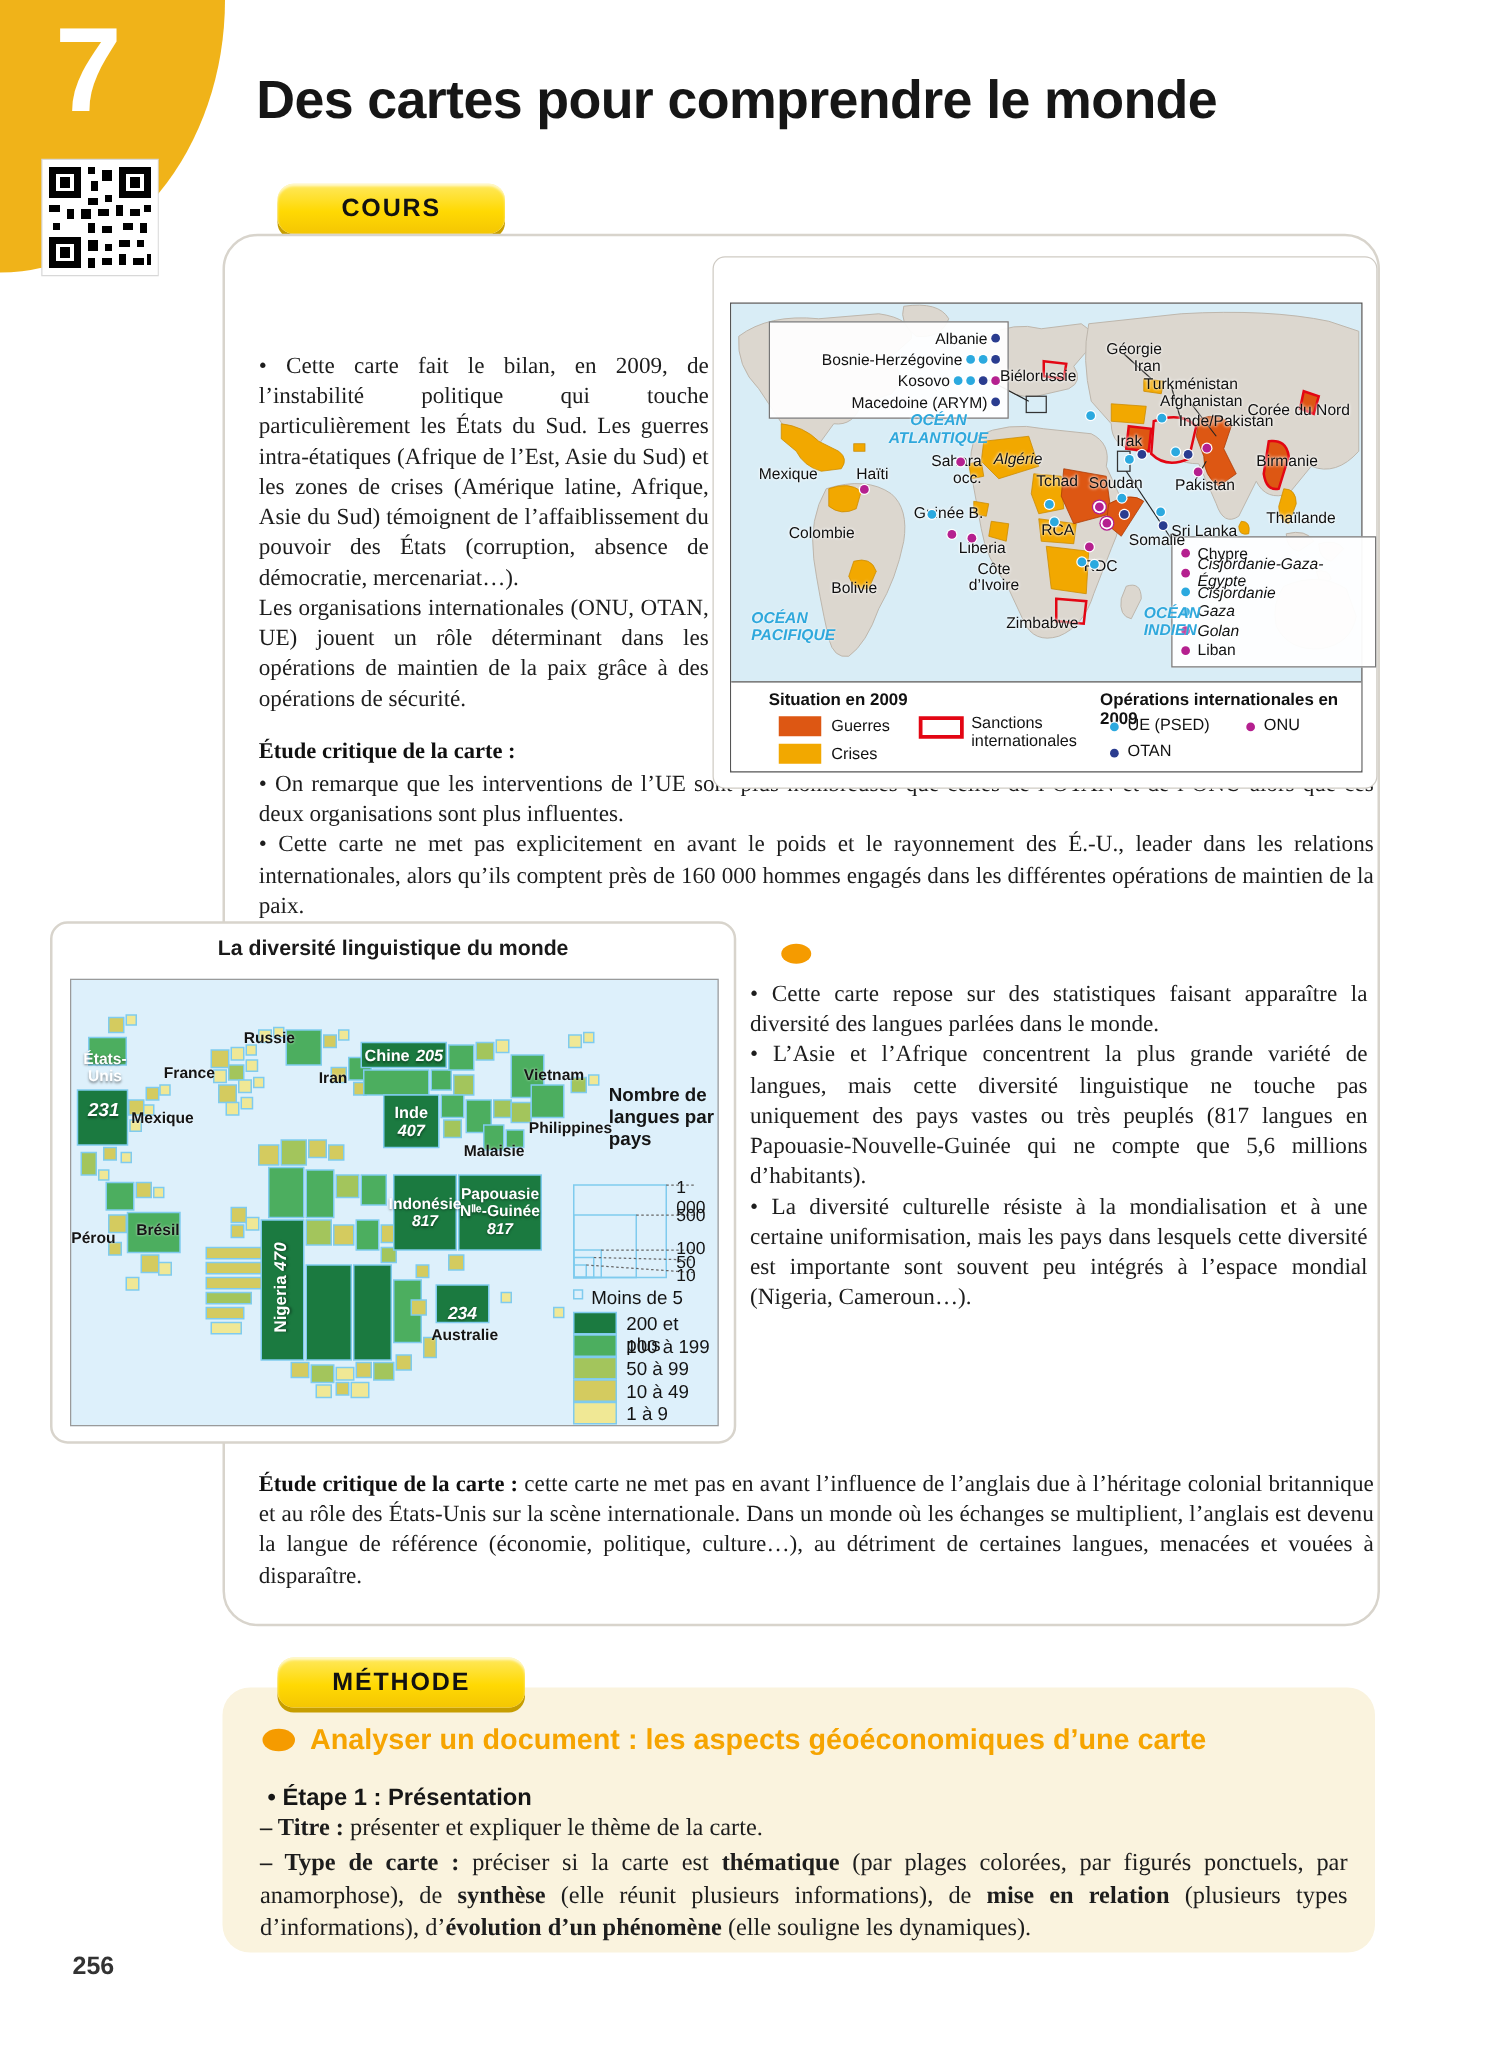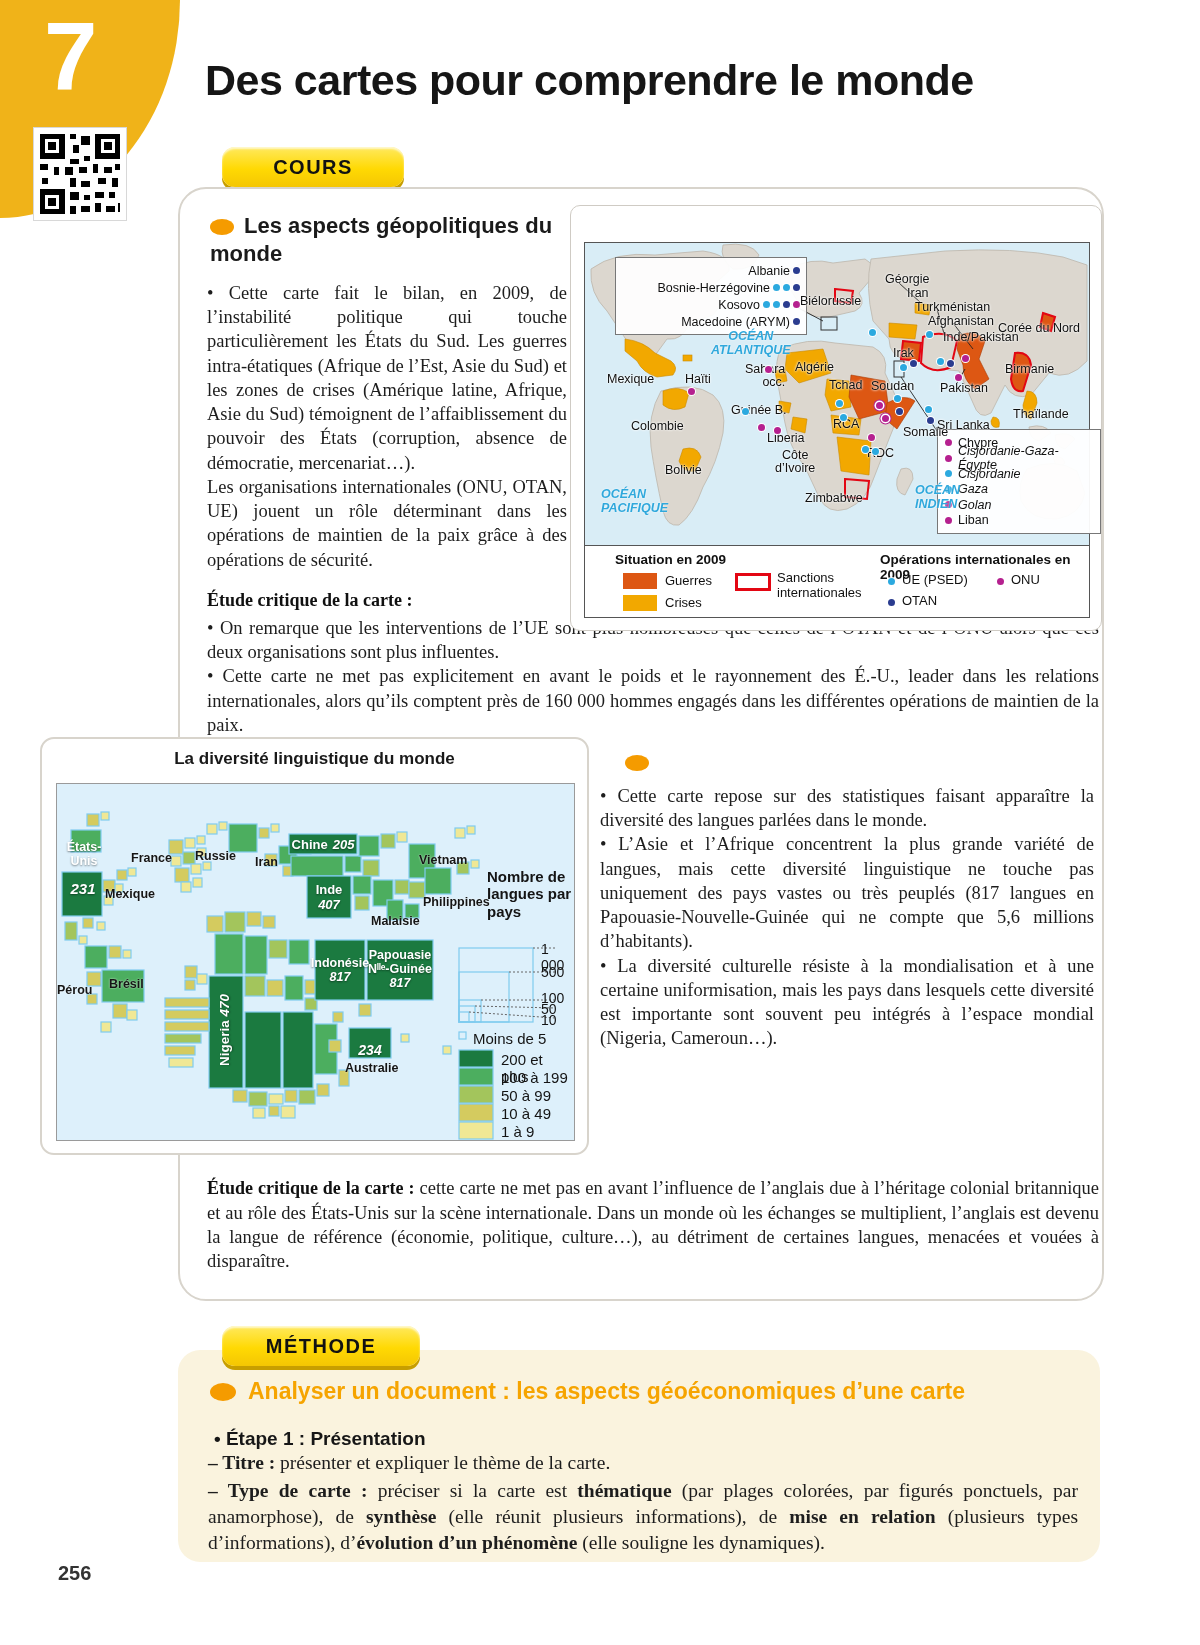--- a/index.html
+++ b/index.html
@@ -115,23 +115,20 @@
       <rect x="26" y="28" width="3" height="2"></rect>
         <rect x="30" y="27" width="1" height="3"></rect>
     </g>
   </svg>
 
   <h1 class="title">Des cartes pour comprendre le monde</h1>
 
   <div class="tab tab-cours">COURS</div>
   <div class="panel cours-panel"></div>
 
-  <div class="h2" style="left:210px;top:212px;width:352px;">
-    <span class="bdot"></span><span>Les aspects géopolitiques du monde</span>
-  </div>
   <div class="serif" style="position:absolute;left:207px;top:281px;width:360px;">
     <p>• Cette carte fait le bilan, en 2009, de l’instabilité politique qui touche particulièrement les États du Sud. Les guerres intra-étatiques (Afrique de l’Est, Asie du Sud) et les zones de crises (Amérique latine, Afrique, Asie du Sud) témoignent de l’affaiblissement du pouvoir des États (corruption, absence de démocratie, mercenariat…).</p>
     <p>Les organisations internationales (ONU, OTAN, UE) jouent un rôle déterminant dans les opérations de maintien de la paix grâce à des opérations de sécurité.</p>
   </div>
   <div class="etude-label" style="position:absolute;left:207px;top:590px;">Étude critique de la carte :</div>
   <div class="serif" style="position:absolute;left:207px;top:616px;width:892px;">
     <p>• On remarque que les interventions de l’UE sont plus nombreuses que celles de l’OTAN et de l’ONU alors que ces deux organisations sont plus influentes.</p>
     <p>• Cette carte ne met pas explicitement en avant le poids et le rayonnement des É.-U., leader dans les relations internationales, alors qu’ils comptent près de 160 000 hommes engagés dans les différentes opérations de maintien de la paix.</p>
   </div>
 
@@ -252,21 +249,21 @@
       <span class="mlabel" style="left:300px;top:30px;">Géorgie</span>
       <span class="mlabel" style="left:322px;top:44px;">Iran</span>
       <span class="mlabel" style="left:330px;top:58px;">Turkménistan</span>
       <span class="mlabel" style="left:343px;top:72px;">Afghanistan</span>
       <span class="mlabel" style="left:358px;top:88px;">Inde/Pakistan</span>
       <span class="mlabel" style="left:413px;top:79px;">Corée du Nord</span>
       <span class="mlabel" style="left:22px;top:130px;">Mexique</span>
       <span class="mlabel" style="left:100px;top:130px;">Haïti</span>
       <span class="mlabel" style="left:160px;top:120px;text-align:right;">Sahara
 occ.</span>
-      <span class="mlabel" style="left:210px;top:118px;">Algérie</span>
+      <span class="mlabel" style="left:210px;top:118px;font-style:italic;">Algérie</span>
       <span class="mlabel" style="left:308px;top:104px;">Irak</span>
       <span class="mlabel" style="left:244px;top:136px;">Tchad</span>
       <span class="mlabel" style="left:286px;top:137px;">Soudan</span>
       <span class="mlabel" style="left:355px;top:139px;">Pakistan</span>
       <span class="mlabel" style="left:420px;top:120px;">Birmanie</span>
       <span class="mlabel" style="left:428px;top:165px;">Thaïlande</span>
       <span class="mlabel" style="left:146px;top:161px;">Guinée B.</span>
       <span class="mlabel" style="left:46px;top:177px;">Colombie</span>
       <span class="mlabel" style="left:248px;top:175px;">RCA</span>
       <span class="mlabel" style="left:318px;top:183px;">Somalie</span>
@@ -466,21 +463,21 @@
           <rect x="402" y="302" width="34" height="17" class="c50"></rect>
             <rect x="402" y="320" width="34" height="17" class="c10"></rect>
           <rect x="402" y="338" width="34" height="17" class="c1"></rect>
         </g>
       </svg>
 
       <div class="blk wl" style="left:2px;top:56px;width:50px;font-size:12.5px;font-weight:700;">États-Unis</div>
       <div class="blk wl num" style="left:8px;top:96px;width:36px;font-size:15px;">231</div>
       <span class="kl" style="left:48px;top:104px;">Mexique</span>
       <span class="kl" style="left:74px;top:68px;">France</span>
-      <span class="kl" style="left:138px;top:66px;">Russie</span>
+      <span class="kl" style="left:138px;top:40px;">Russie</span>
       <span class="kl" style="left:198px;top:72px;">Iran</span>
       <div class="blk wl" style="left:232px;top:50px;width:68px;height:20px;flex-direction:row;gap:5px;font-size:13px;font-weight:700;">
         <span>Chine</span>
           <span class="num">205</span>
       </div>
       <div class="blk wl" style="left:250px;top:92px;width:44px;height:42px;font-size:13px;font-weight:700;">
         <span>Inde</span>
           <span class="num">407</span>
       </div>
       <span class="kl" style="left:314px;top:131px;">Malaisie</span>

